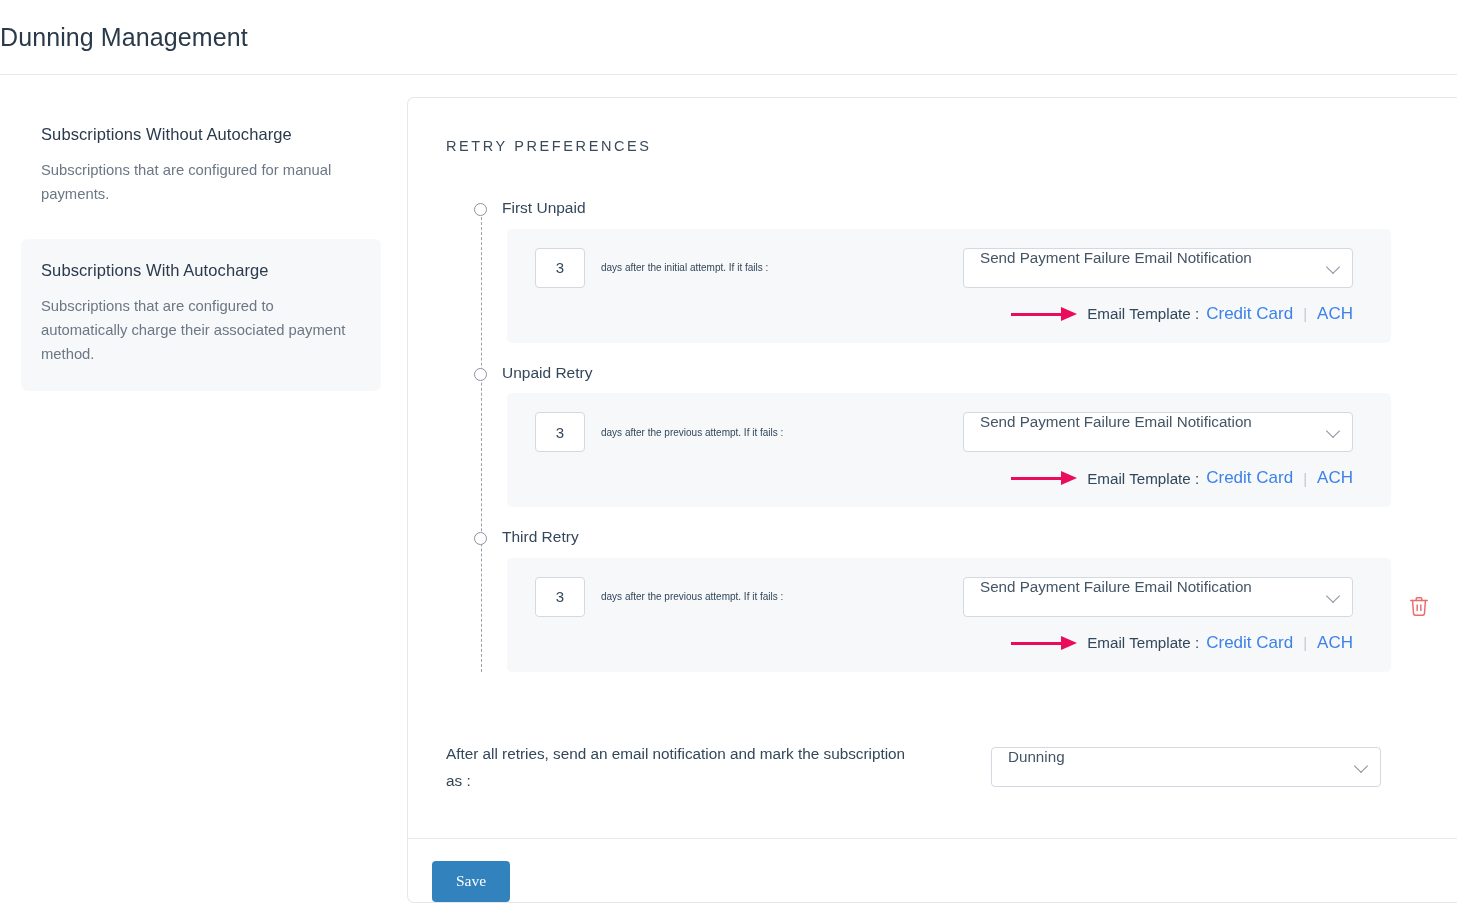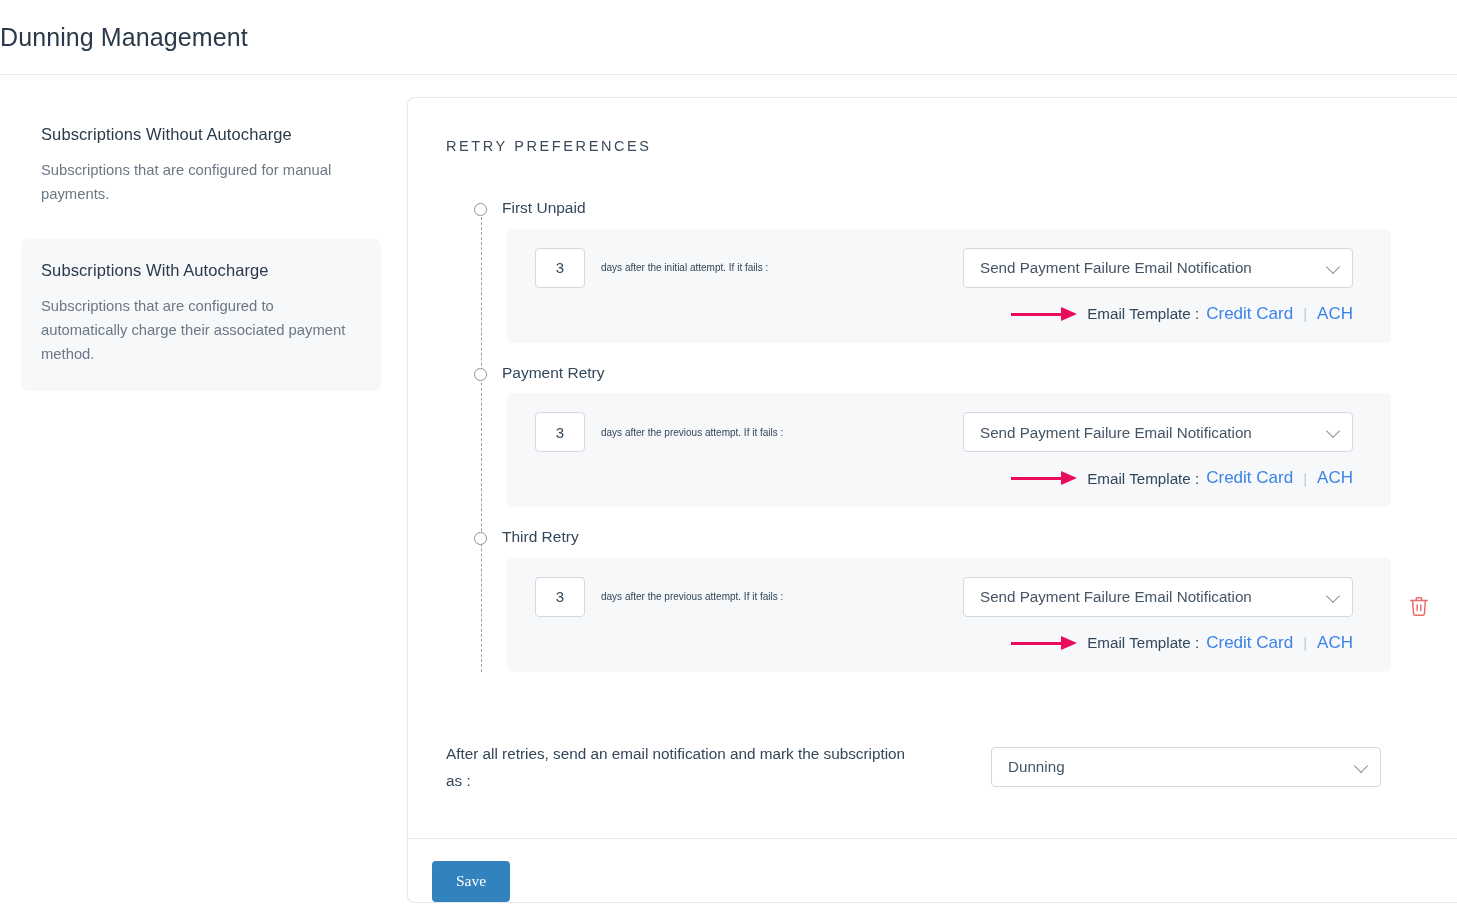--- a/index.html
+++ b/index.html
@@ -155,21 +155,21 @@
 
   .select-box {
     position: relative;
     margin-left: auto;
     width: 390px;
     height: 40px;
     border: 1px solid #d3d9e0;
     border-radius: 4px;
     background: #fff;
     display: flex;
-    align-items: center;
+    align-items: flex-start;
     padding: 0 34px 0 16px;
     cursor: pointer;
   }
   .select-box .sel-value {
     font-size: 15.2px;
     color: #445566;
     white-space: nowrap;
     overflow: hidden;
     text-overflow: ellipsis;
   }
@@ -337,21 +337,21 @@
               <span class="tmpl-label">Email Template :</span>
               <a class="tmpl-link" style="margin-left:7px;">Credit Card</a>
               <span class="tmpl-sep">|</span>
               <a class="tmpl-link">ACH</a>
             </div>
           </div>
         </div>
 
         <div class="retry-step">
           <span class="step-dot"></span>
-          <div class="step-label">Payment Retry</div>
+          <div class="step-label">Unpaid Retry</div>
 
           <div class="step-card">
             <div class="card-row-1">
               <input class="days-input" type="text" value="3" style="">
               <span class="row-text">days after the previous attempt. If it fails :</span>
 
               <div class="select-box">
                 <span class="sel-value">Send Payment Failure Email Notification</span>
                 <span class="chev"></span>
               </div>

